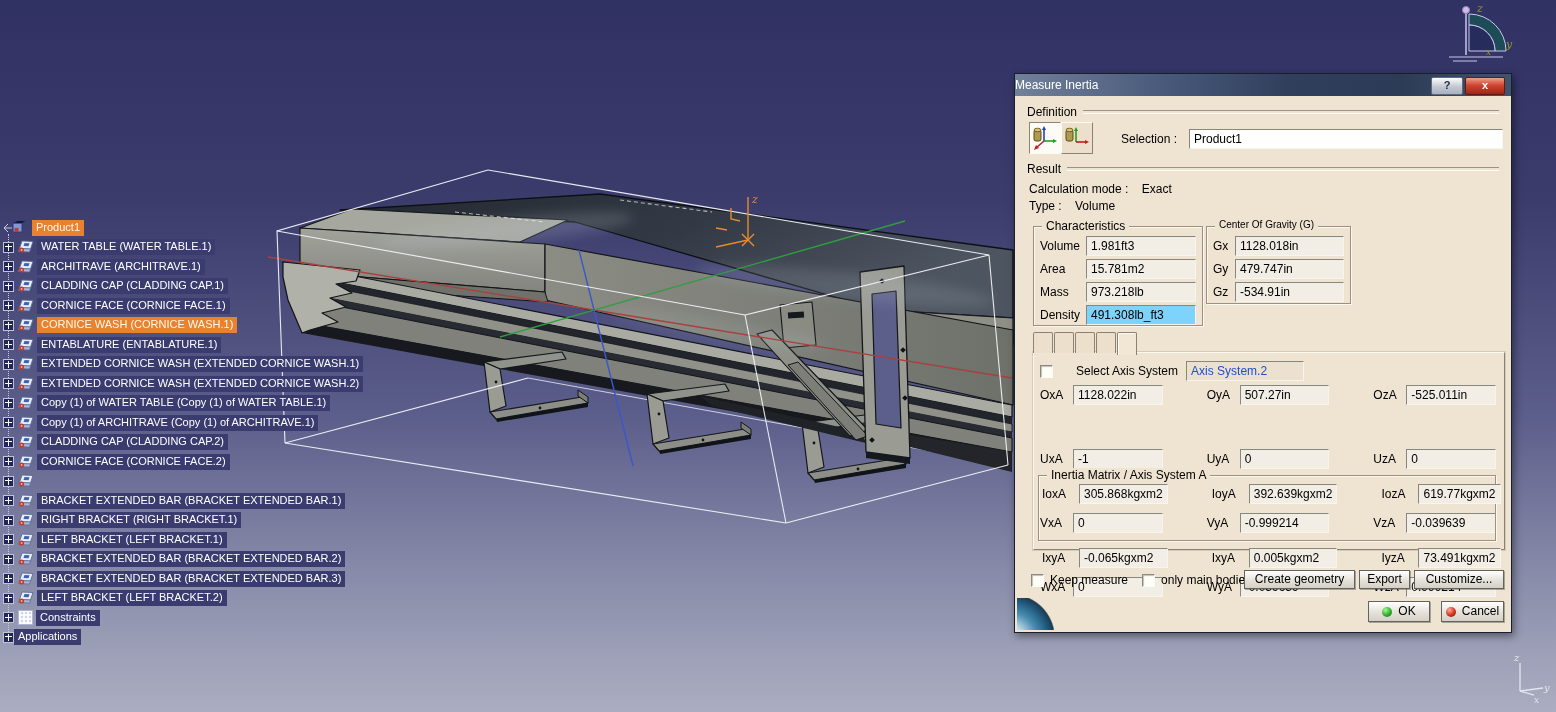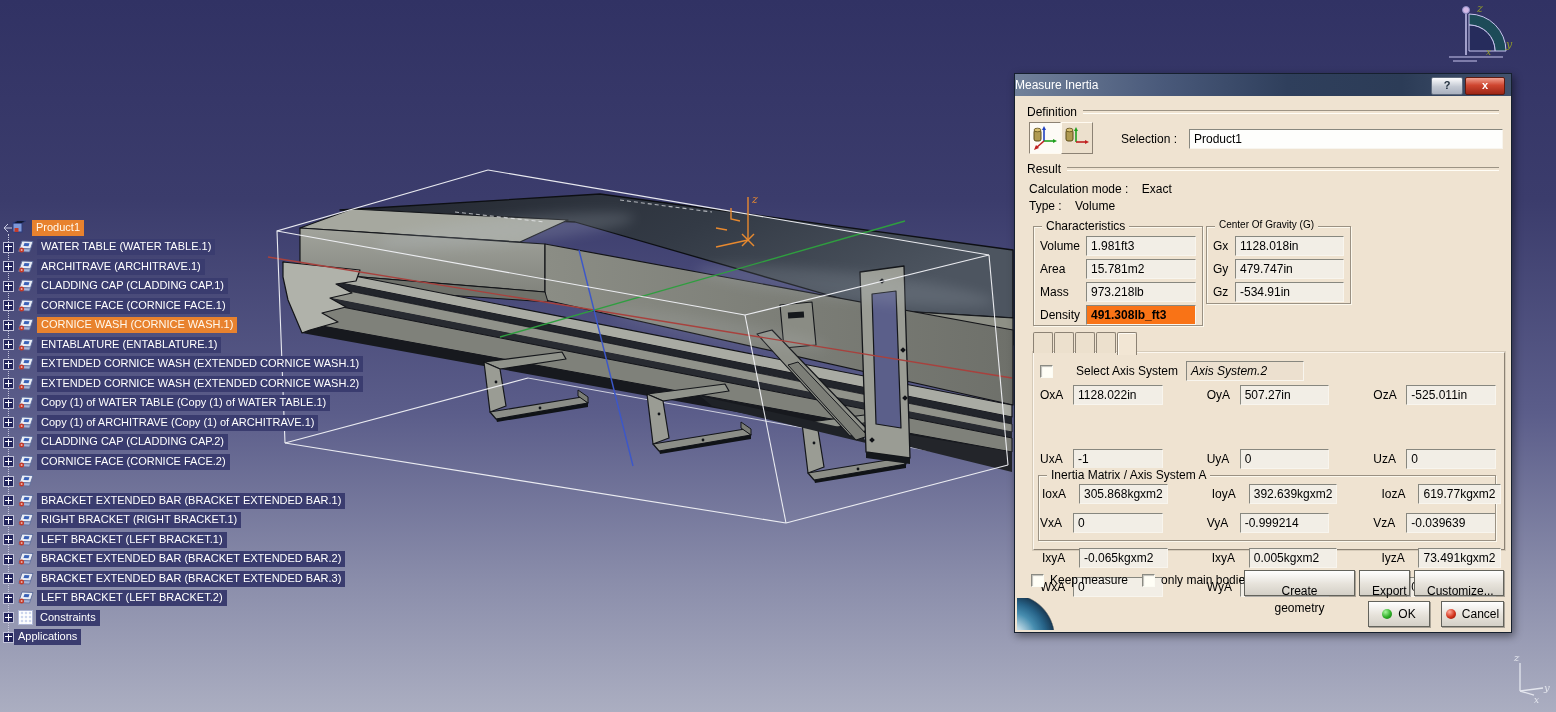--- a/index.html
+++ b/index.html
@@ -40,45 +40,45 @@
     color:#fff;font-weight:bold;font-size:11px;text-align:center;line-height:15px;}
   .dlg-body{position:absolute;left:0;right:0;top:22px;bottom:0;background:#efe3d1;}
   .sect{position:absolute;left:12px;right:12px;display:flex;align-items:center;gap:6px;}
   .sect .line{flex:1;height:2px;border-top:1px solid #9c9384;border-bottom:1px solid #fffdf6;}
   .iconbtn{position:absolute;width:30px;height:30px;background:#ece0cd;
     border:1px solid;border-color:#fffaf0 #8c8274 #8c8274 #fffaf0;}
   .iconbtn.pressed{background:#fdfbf6;border-color:#8c8274 #fffaf0 #fffaf0 #8c8274;}
   .field{background:#f2eee6;border:1px solid;border-color:#87877f #f8f5ee #f8f5ee #87877f;
     height:16px;line-height:16px;padding:1px 4px;font-size:12px;white-space:nowrap;overflow:hidden;}
   .field.white{background:#fefefc;}
-  .field.dis{background:#ece0cf;color:#000000;font-style:italic;}
+  .field.dis{background:#ece0cf;color:#1d4ed8;}
   .grp{position:absolute;border:1px solid #9a9183;box-shadow:inset 1px 1px 0 rgba(255,252,244,.8),1px 1px 0 rgba(255,252,244,.8);}
   .grp .legend{position:absolute;top:-8px;left:8px;background:#efe3d1;padding:0 4px;font-size:12px;white-space:nowrap;}
   .rowkv{display:flex;align-items:center;margin:3px 6px 0 6px;}
   .rowkv .k{flex:0 0 auto;font-size:12px;}
   .rowkv .field{flex:1;}
-  .rowkv.editable .field{background:#f97316;font-weight:bold;}
+  .rowkv.editable .field{background:#7dd3fc;}
   .tabs{position:absolute;left:18px;top:236px;display:flex;height:21px;z-index:2;}
   .tab{padding:3px 9px 2px 9px;border:1px solid #8c8274;border-bottom:none;border-radius:2px 2px 0 0;
     margin-right:1px;background:#ece0cd;font-size:12px;color:#141414;white-space:nowrap;}
   .tab.dis{color:#9b9b90;}
   .tab.active{background:#f2e6d4;box-shadow:inset 1px 1px 0 #fffbf3;position:relative;margin-bottom:-2px;padding-bottom:4px;}
   .panel{position:absolute;left:18px;top:256px;width:470px;height:196px;background:#efe3d1;
     border:1px solid;border-color:#fcf7ef #8c8274 #8c8274 #fcf7ef;box-shadow:0 0 0 1px rgba(140,130,116,.25);}
   .axisrow{position:absolute;left:6px;top:8px;display:flex;align-items:center;}
   .cb{width:11px;height:11px;background:#fffef6;border:1px solid;border-color:#8a8a82 #fcfcf4 #fcfcf4 #8a8a82;
     box-shadow:inset 1px 1px 1px rgba(0,0,0,.25);flex:0 0 auto;}
   .grid3{display:grid;grid-template-columns:1fr 1fr 1fr;column-gap:10px;row-gap:3px;gap:44px;}
   .cell{display:flex;align-items:center;}
   .cell .k{flex:0 0 33px;font-size:12px;}
   .cell .field{flex:1;}
   .mtx .cell .k{flex:0 0 37px;}
   .btn{position:absolute;height:19px;border:1px solid #63635c;background:linear-gradient(#ffffff,#e6e2da 55%,#d4d0c7);
     box-shadow:1px 1px 0 rgba(40,40,40,.35);font-size:12px;text-align:center;line-height:17px;
-    font-family:"Liberation Sans",sans-serif;padding:12px;}
+    font-family:"Liberation Sans",sans-serif;padding:0;}
   .btn.big{height:21px;line-height:19px;display:flex;align-items:center;justify-content:center;gap:6px;}
   .ball{width:10px;height:10px;border-radius:50%;flex:0 0 auto;}
   .ball.green{background:radial-gradient(circle at 35% 30%,#a8f79e,#2fae27 55%,#0d6e0d);}
   .ball.red{background:radial-gradient(circle at 35% 30%,#ffab9c,#d2331c 55%,#7e1205);}
   .globe{position:absolute;left:2px;bottom:2px;width:48px;height:32px;opacity:.95;
     background:radial-gradient(circle at -6px 40px,#eef6fa 0,#bcd9e6 18%,#3e89ae 38%,#1d5d85 52%,#0e3350 64%,rgba(0,0,0,0) 66%),
                radial-gradient(circle at -6px 40px,rgba(0,0,0,0) 58%,rgba(232,150,60,.8) 62%,rgba(0,0,0,0) 66%);}
   .ftlabel{font-size:12px;white-space:nowrap;}
 </style>
 </head>

